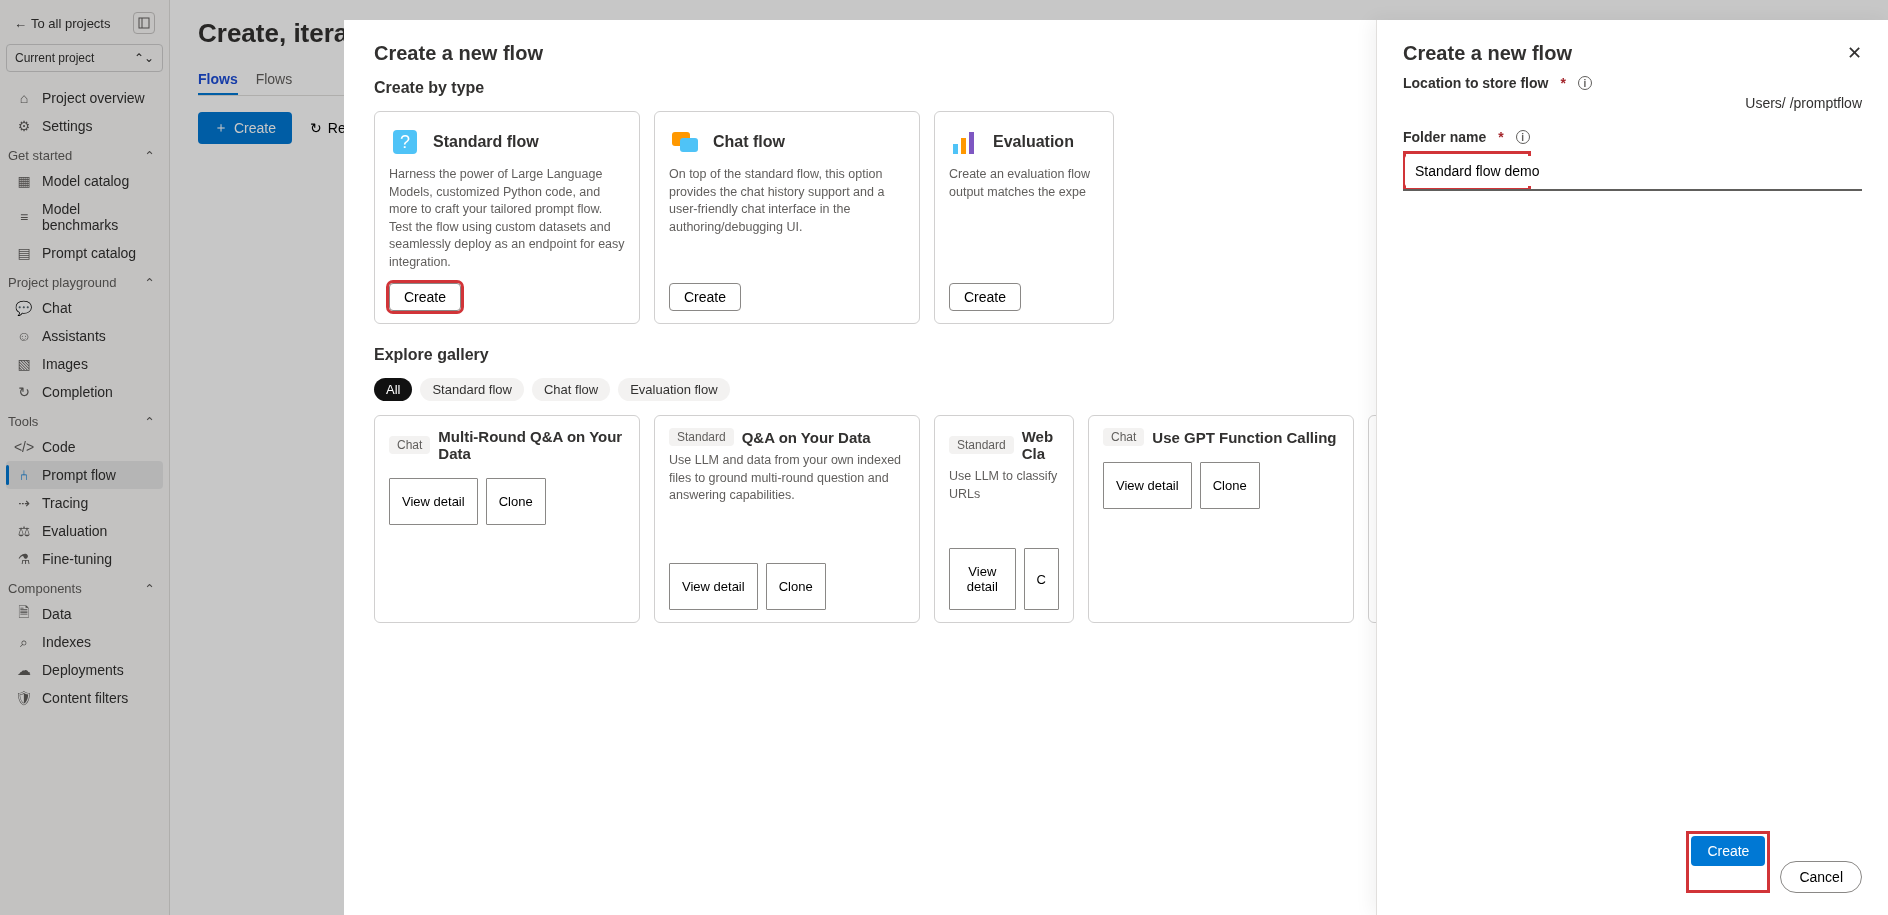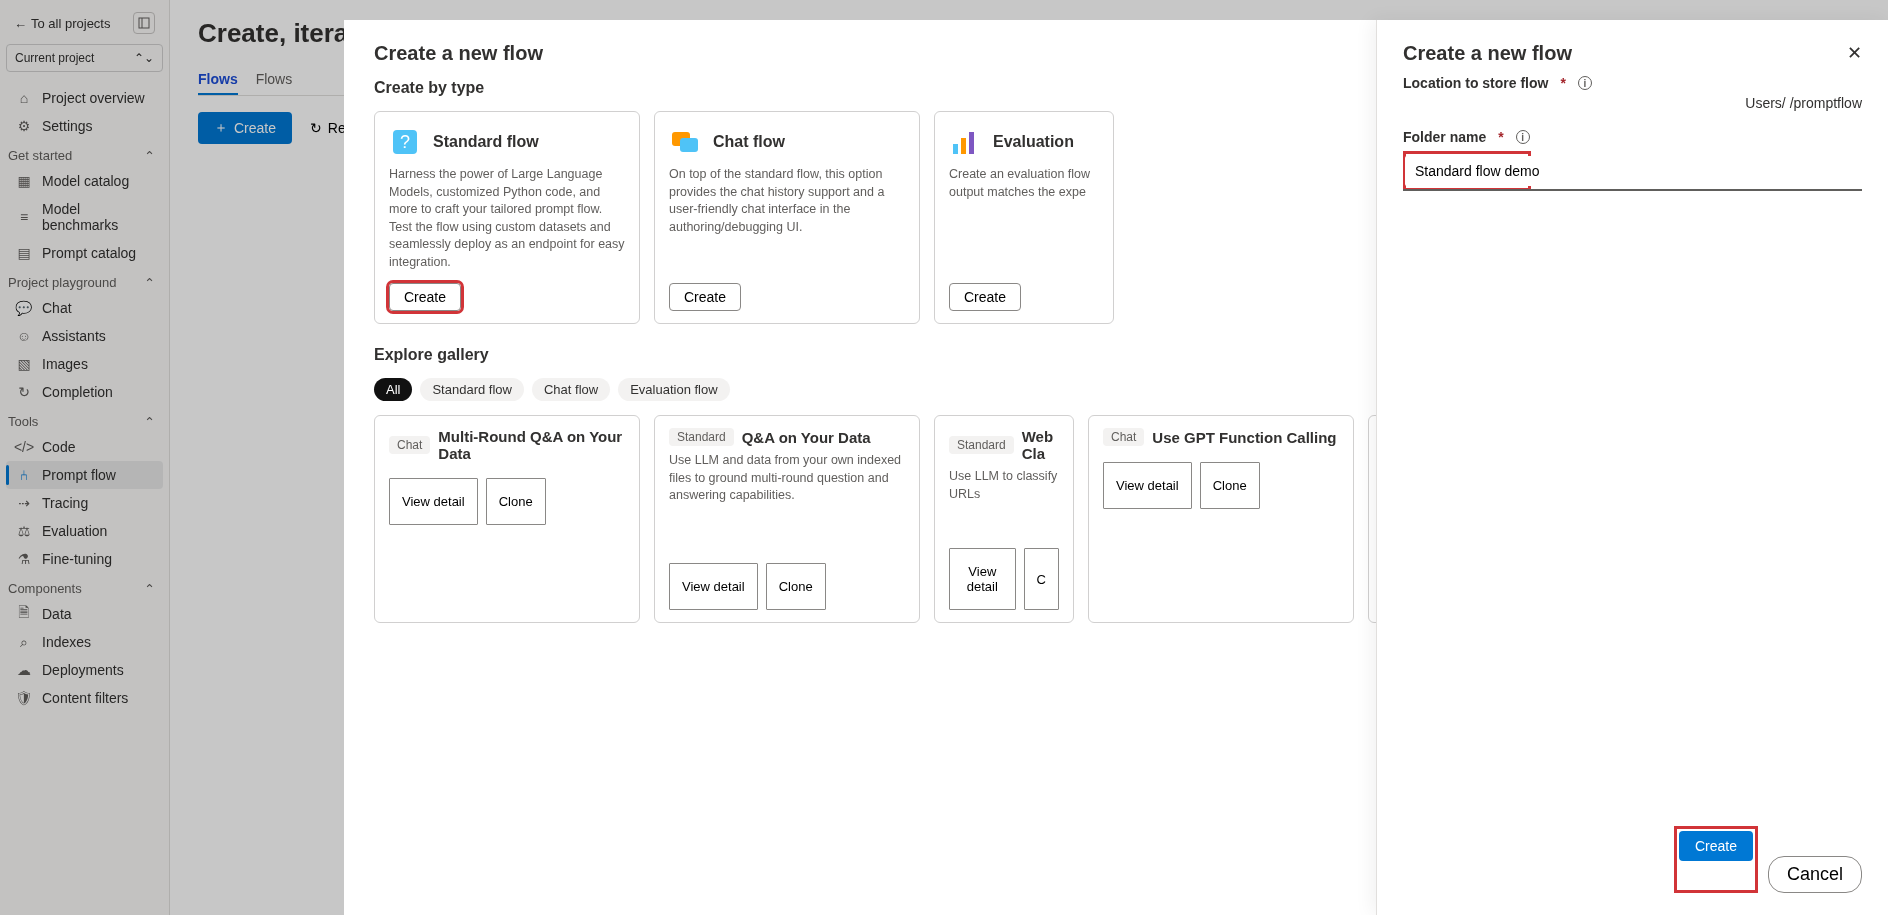--- a/index.html
+++ b/index.html
@@ -49,21 +49,21 @@
   .rp-head { display: flex; justify-content: space-between; align-items: flex-start; margin-bottom: 10px; }
   .rp-title { font-size: 20px; font-weight: 600; }
   .close { cursor: pointer; font-size: 18px; }
   .rp-desc { font-size: 13.5px; color: #323130; line-height: 1.45; margin-bottom: 16px; }
   .field-label { font-size: 14px; font-weight: 600; margin-bottom: 4px; display: flex; align-items: center; gap: 12px; }
   .req { color: #a4262c; }
   .field-value { font-size: 14px; color: #323130; margin-bottom: 18px; text-align: right; }
   .text-input { width: 100%; border: 1px solid #605e5c; border-bottom: 2px solid #605e5c; padding: 7px 10px; font-size: 14px; border-radius: 2px; }
   .hl-red-box { border: 3px solid #d13438; padding: 2px; display: inline-block; }
   .rp-footer { margin-top: auto; display: flex; justify-content: flex-end; gap: 10px; padding-top: 16px; }
-  .btn-secondary { background: #fff; border: 1px solid #8a8886; padding: 7px 18px; border-radius: 16px; cursor: pointer; font-size: 18px; margin-top: 30px; }
+  .btn-secondary { background: #fff; border: 1px solid #8a8886; padding: 7px 18px; border-radius: 16px; cursor: pointer; font-size: 14px; margin-top: 30px; }
   .info-icon { width: 14px; height: 14px; border: 1px solid #605e5c; border-radius: 50%; font-size: 10px; display: inline-flex; align-items: center; justify-content: center; color: #605e5c; }
   .collapse-btn { width: 22px; height: 22px; border: 1px solid #c8c6c4; border-radius: 4px; display: flex; align-items: center; justify-content: center; cursor: pointer; }
   .chev { transform: rotate(180deg); }
 </style>
 </head>
 <body>
 
 <div class="app">
   <aside class="sidebar">
     <div class="sidebar-top">

